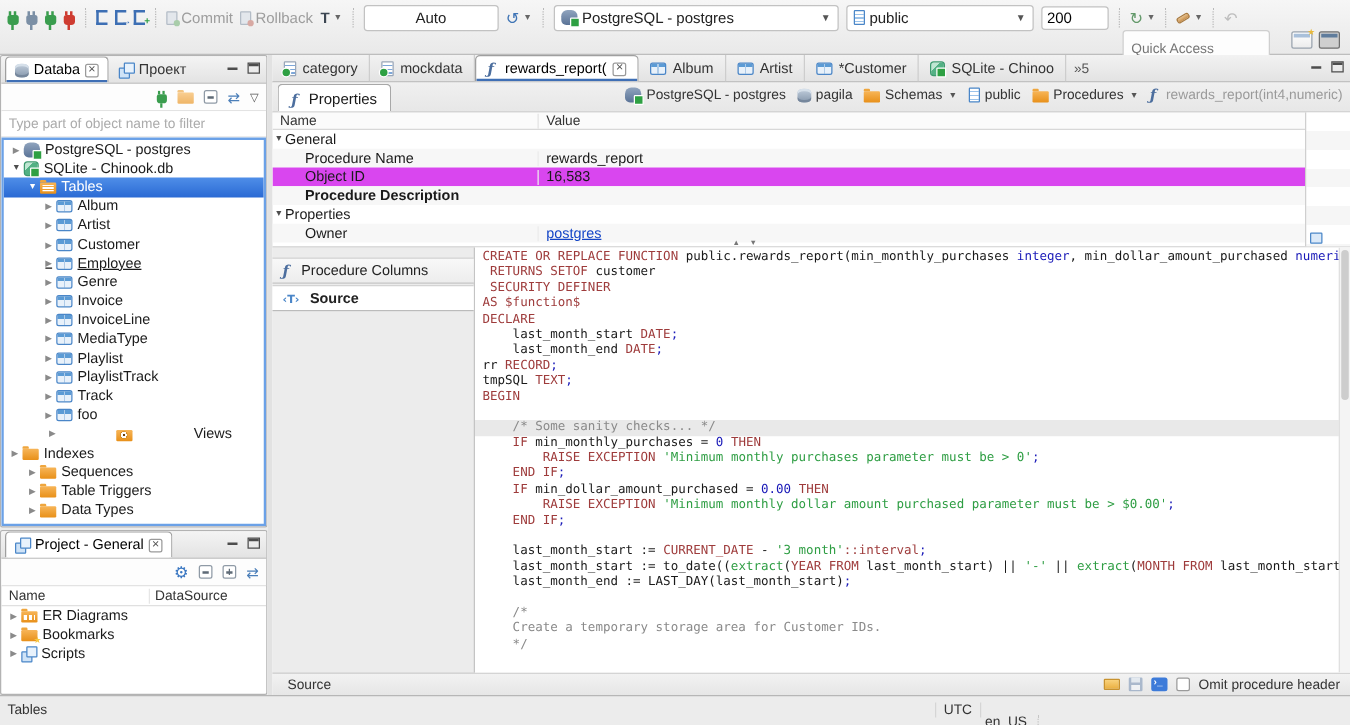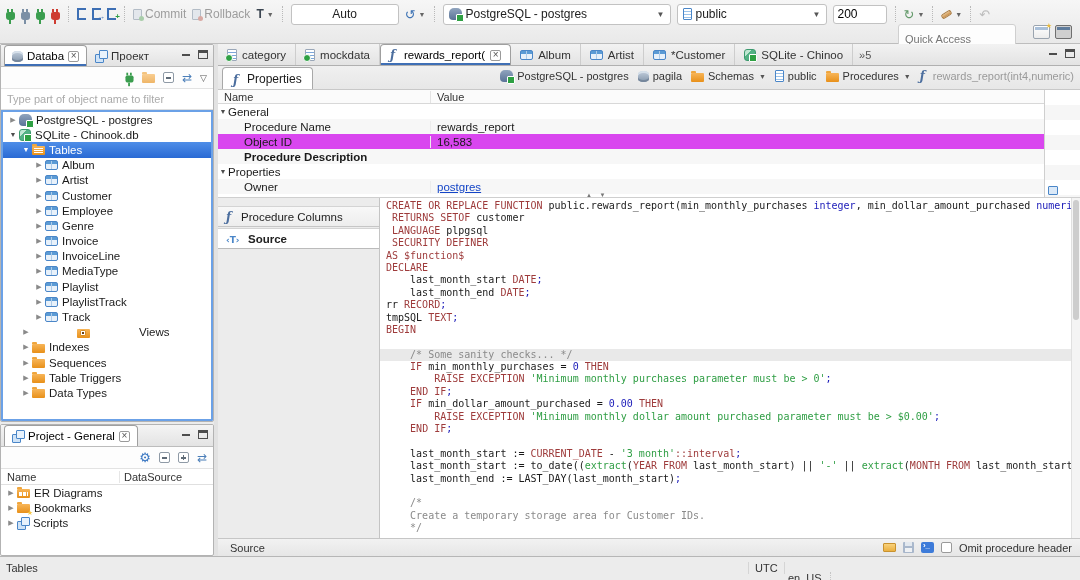--- a/index.html
+++ b/index.html
@@ -302,21 +302,21 @@
             <div class="tree-row" style="padding-left: 30px;">
               <span class="arr col"></span>
               <span class="ic table-icon"></span>
               <span class="lbl">Artist</span>
             </div>
             <div class="tree-row" style="padding-left: 30px;">
               <span class="arr col"></span>
               <span class="ic table-icon"></span>
               <span class="lbl">Customer</span>
             </div>
-            <div class="tree-row" style="padding-left: 30px;">
+            <div class="tree-row" style="padding-left: 30px; text-decoration: underline;">
               <span class="arr col"></span>
               <span class="ic table-icon"></span>
               <span class="lbl">Employee</span>
             </div>
             <div class="tree-row" style="padding-left: 30px;">
               <span class="arr col"></span>
               <span class="ic table-icon"></span>
               <span class="lbl">Genre</span>
             </div>
             <div class="tree-row" style="padding-left: 30px;">
@@ -342,26 +342,31 @@
             <div class="tree-row" style="padding-left: 30px;">
               <span class="arr col"></span>
               <span class="ic table-icon"></span>
               <span class="lbl">PlaylistTrack</span>
             </div>
             <div class="tree-row" style="padding-left: 30px;">
               <span class="arr col"></span>
               <span class="ic table-icon"></span>
               <span class="lbl">Track</span>
             </div>
-            <div class="tree-row" style="padding-left: 17px; gap: 45px;">
+            <div class="tree-row" style="padding-left: 30px;">
+              <span class="arr col"></span>
+              <span class="ic table-icon"></span>
+              <span class="lbl">foo</span>
+            </div>
+            <div class="tree-row" style="padding-left: 33px; gap: 45px;">
               <span class="arr col"></span>
               <span class="ic views-folder-icon"></span>
               <span class="lbl">Views</span>
             </div>
-            <div class="tree-row" style="padding-left: 17px; text-align: right;">
+            <div class="tree-row" style="padding-left: 3px; text-align: right;">
               <span class="arr col"></span>
               <span class="ic folder-icon"></span>
               <span class="lbl">Indexes</span>
             </div>
             <div class="tree-row" style="padding-left: 17px;">
               <span class="arr col"></span>
               <span class="ic folder-icon"></span>
               <span class="lbl">Sequences</span>
             </div>
             <div class="tree-row" style="padding-left: 17px;">
@@ -556,21 +561,20 @@
             </div>
             <div class="stab active">
               <span class="ic source-icon"></span>
               <span>Source</span>
             </div>
           </div>
         <div class="codewrap">
           <div id="code">
               <div class="cline"><span class="tk-k">CREATE OR REPLACE FUNCTION</span><span class="tk-p"> public.rewards_report(min_monthly_purchases </span><span class="tk-b">integer</span><span class="tk-p">, min_dollar_amount_purchased </span><span class="tk-b">numeric</span><span class="tk-p">)</span></div>
               <div class="cline"><span class="tk-p"> </span><span class="tk-k">RETURNS SETOF</span><span class="tk-p"> customer</span></div>
-              <div class="cline"><span class="tk-p"> </span><span class="tk-k">LANGUAGE</span><span class="tk-p"> plpgsql</span></div>
               <div class="cline"><span class="tk-p"> </span><span class="tk-k">SECURITY DEFINER</span></div>
               <div class="cline"><span class="tk-k">AS $function$</span></div>
               <div class="cline"><span class="tk-k">DECLARE</span></div>
               <div class="cline"><span class="tk-p">    last_month_start </span><span class="tk-k">DATE</span><span class="tk-b">;</span></div>
               <div class="cline"><span class="tk-p">    last_month_end </span><span class="tk-k">DATE</span><span class="tk-b">;</span></div>
               <div class="cline"><span class="tk-p">rr </span><span class="tk-k">RECORD</span><span class="tk-b">;</span></div>
               <div class="cline"><span class="tk-p">tmpSQL </span><span class="tk-k">TEXT</span><span class="tk-b">;</span></div>
               <div class="cline"><span class="tk-k">BEGIN</span></div>
               <div class="cline">&nbsp;</div>
               <div class="cline hl"><span class="tk-c">    /* Some sanity checks... */</span></div>

